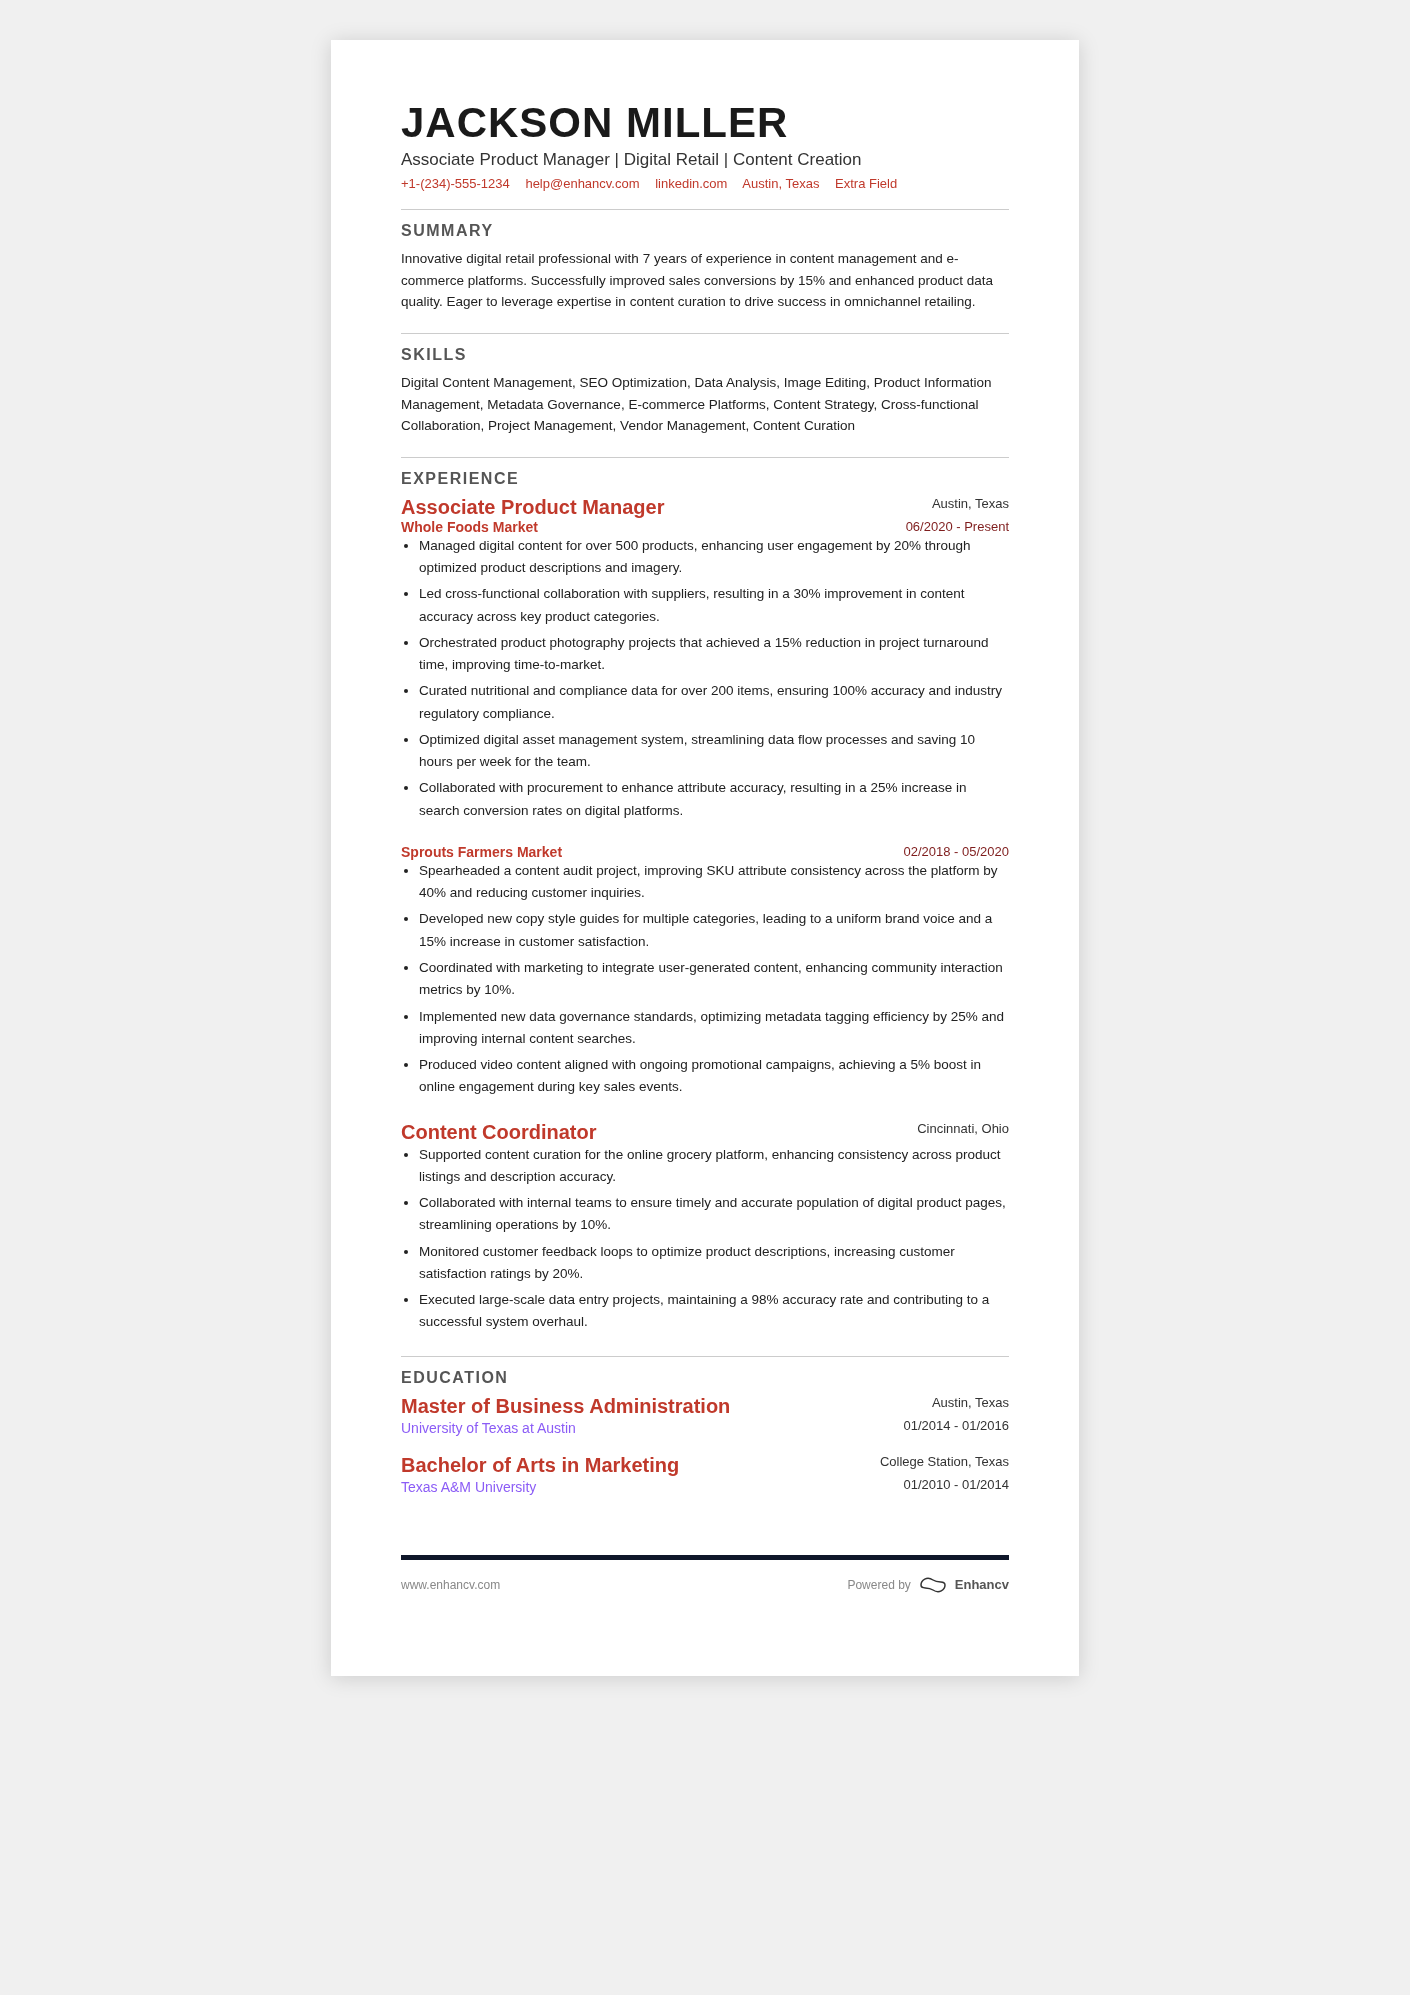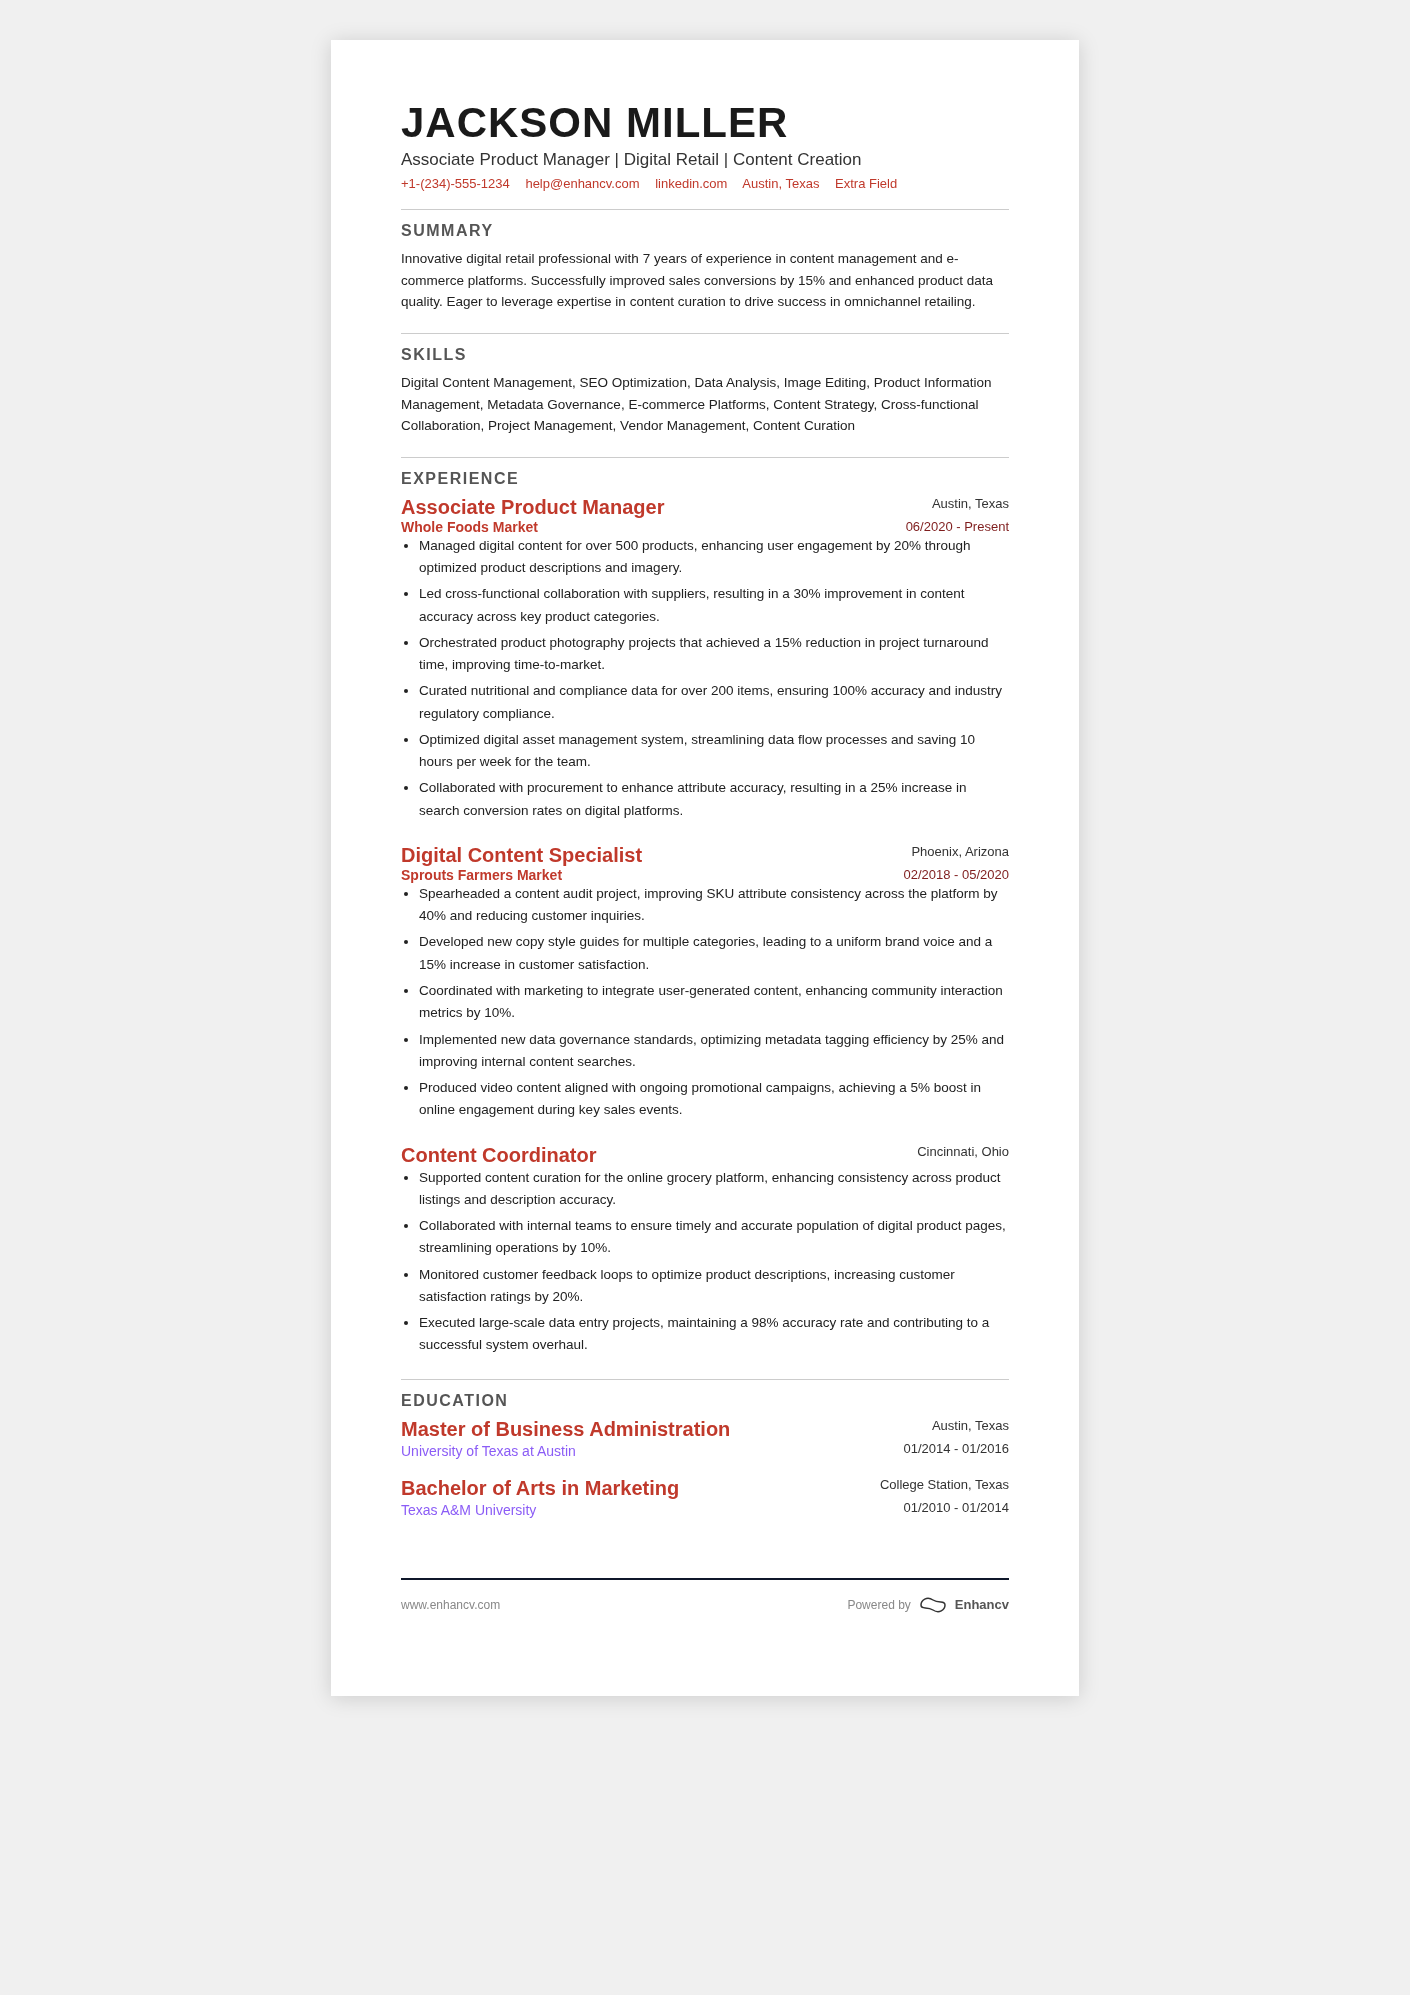--- a/index.html
+++ b/index.html
@@ -140,21 +140,21 @@
       color: #333;
       font-family: Arial, sans-serif;
       text-align: right;
     }
     .footer {
       display: flex;
       justify-content: space-between;
       align-items: center;
       margin-top: 60px;
       padding-top: 14px;
-      border-top: 2px solid #0f172a;
+      border-top: 5px solid #0f172a;
     }
     .footer-left {
       font-size: 12px;
       color: #888;
       font-family: Arial, sans-serif;
     }
     .footer-right {
       font-size: 12px;
       color: #888;
       font-family: Arial, sans-serif;
@@ -221,24 +221,20 @@
         <li>Managed digital content for over 500 products, enhancing user engagement by 20% through optimized product descriptions and imagery.</li>
         <li>Led cross-functional collaboration with suppliers, resulting in a 30% improvement in content accuracy across key product categories.</li>
         <li>Orchestrated product photography projects that achieved a 15% reduction in project turnaround time, improving time-to-market.</li>
         <li>Curated nutritional and compliance data for over 200 items, ensuring 100% accuracy and industry regulatory compliance.</li>
         <li>Optimized digital asset management system, streamlining data flow processes and saving 10 hours per week for the team.</li>
         <li>Collaborated with procurement to enhance attribute accuracy, resulting in a 25% increase in search conversion rates on digital platforms.</li>
       </ul>
     </div>
 
     <div class="exp-entry">
-      <div class="exp-header">
-        <div class="exp-title">Digital Content Specialist</div>
-        <div class="exp-location">Phoenix, Arizona</div>
-      </div>
       <div class="exp-header">
         <div class="exp-company">Sprouts Farmers Market</div>
         <div class="exp-date">02/2018 - 05/2020</div>
       </div>
       <ul class="exp-bullets">
         <li>Spearheaded a content audit project, improving SKU attribute consistency across the platform by 40% and reducing customer inquiries.</li>
         <li>Developed new copy style guides for multiple categories, leading to a uniform brand voice and a 15% increase in customer satisfaction.</li>
         <li>Coordinated with marketing to integrate user-generated content, enhancing community interaction metrics by 10%.</li>
         <li>Implemented new data governance standards, optimizing metadata tagging efficiency by 25% and improving internal content searches.</li>
         <li>Produced video content aligned with ongoing promotional campaigns, achieving a 5% boost in online engagement during key sales events.</li>

